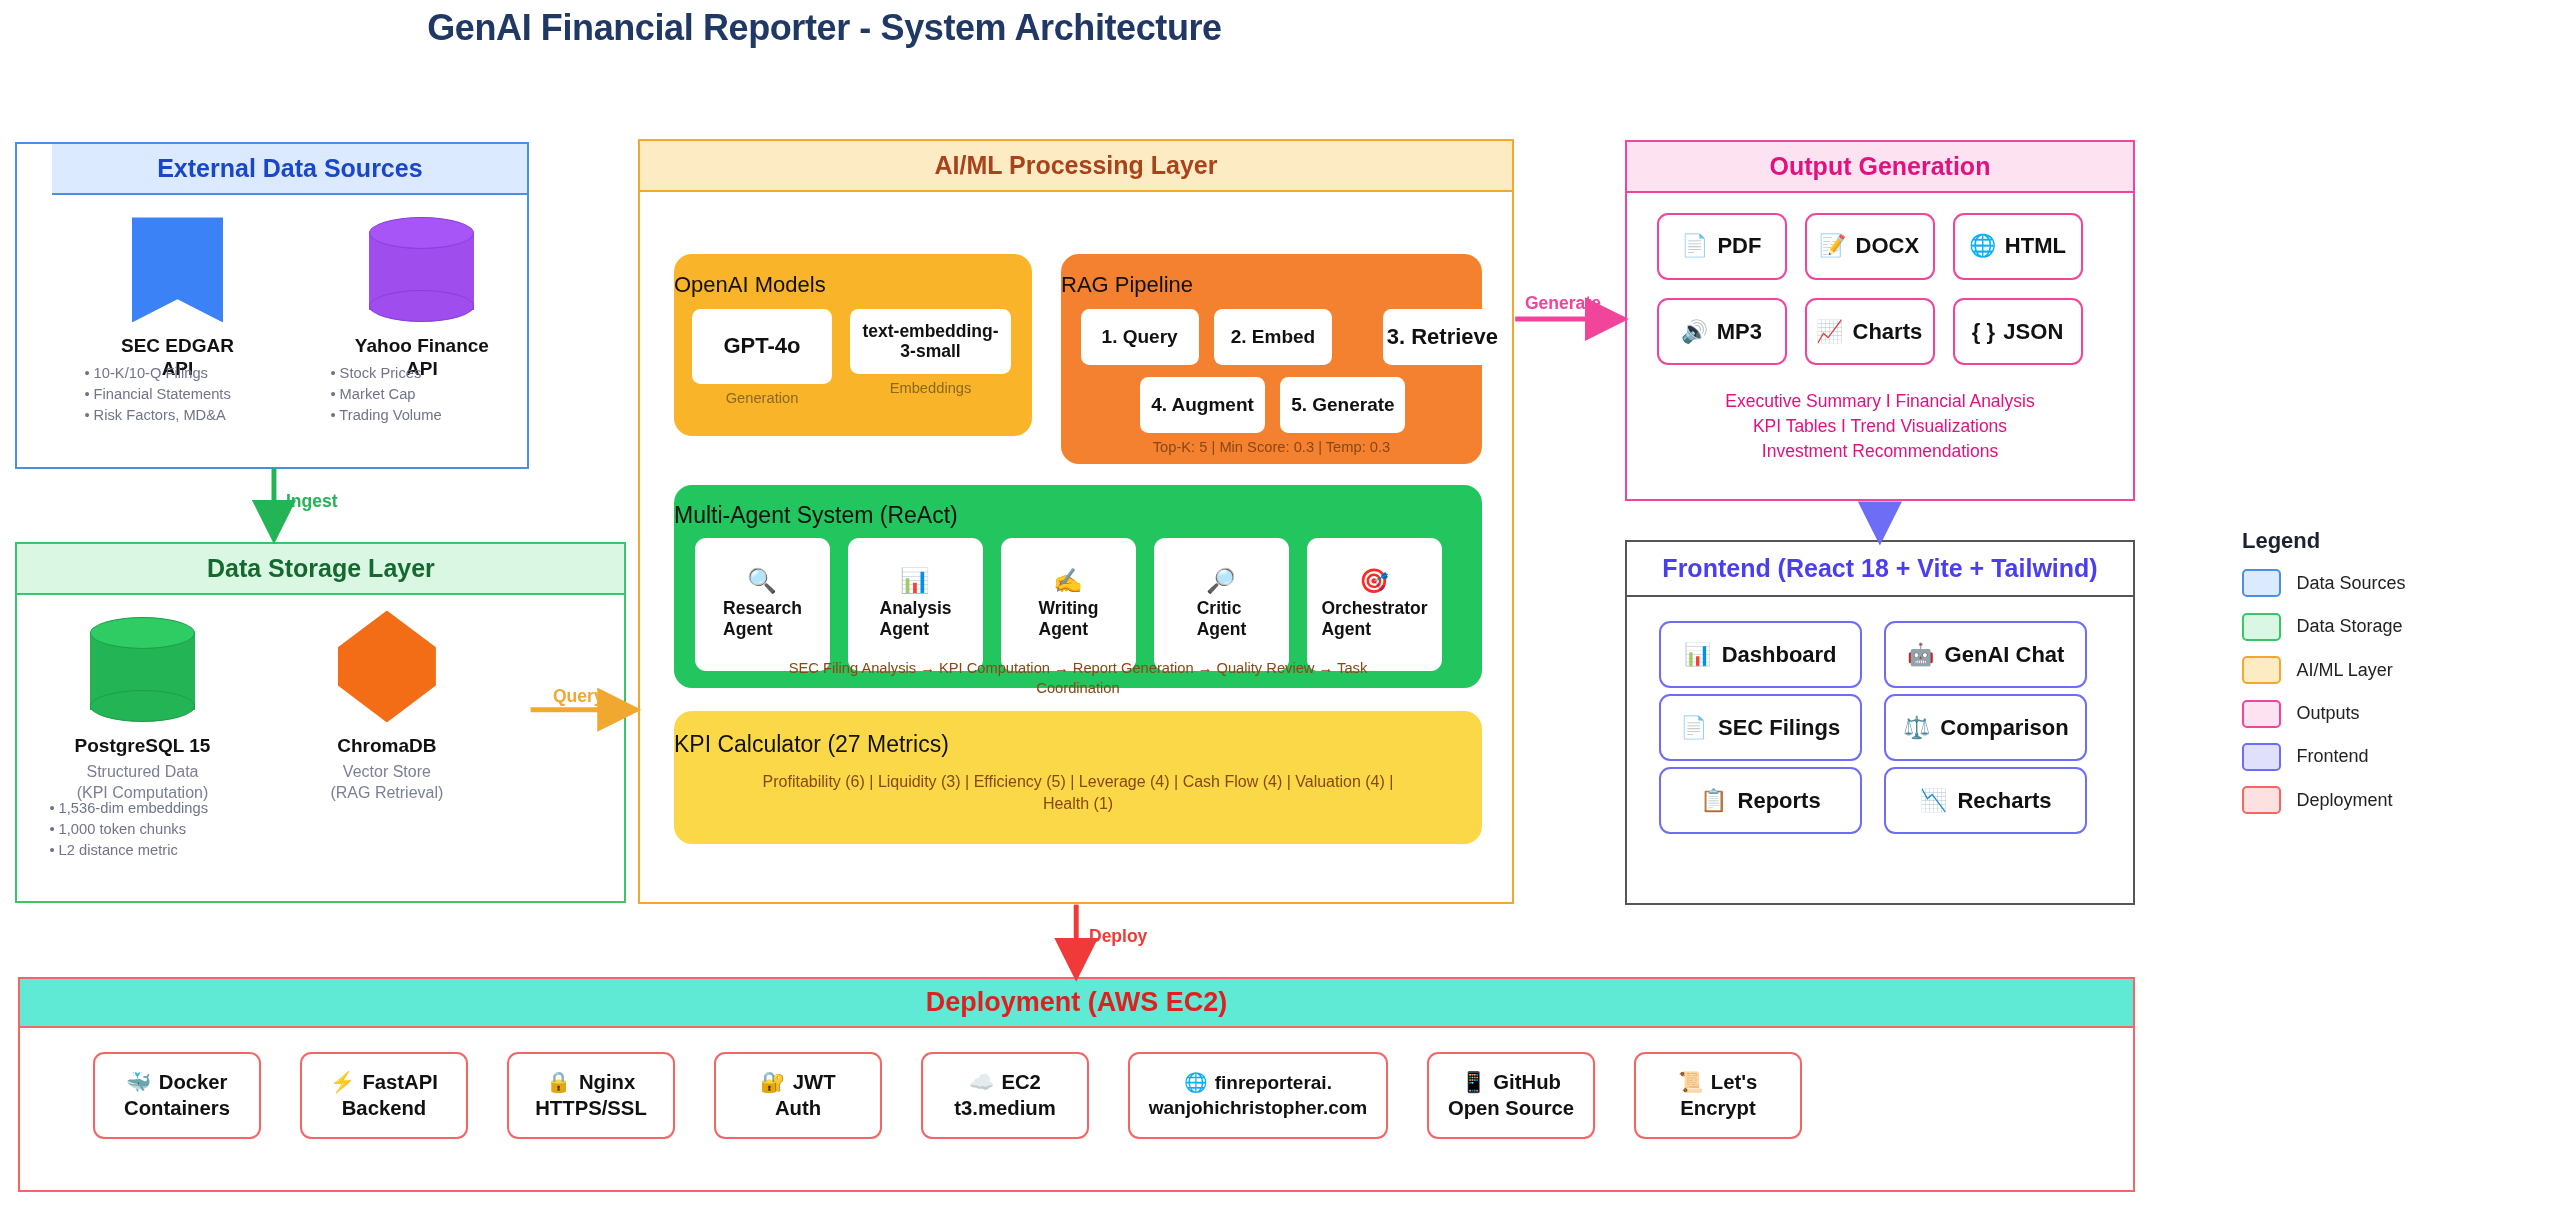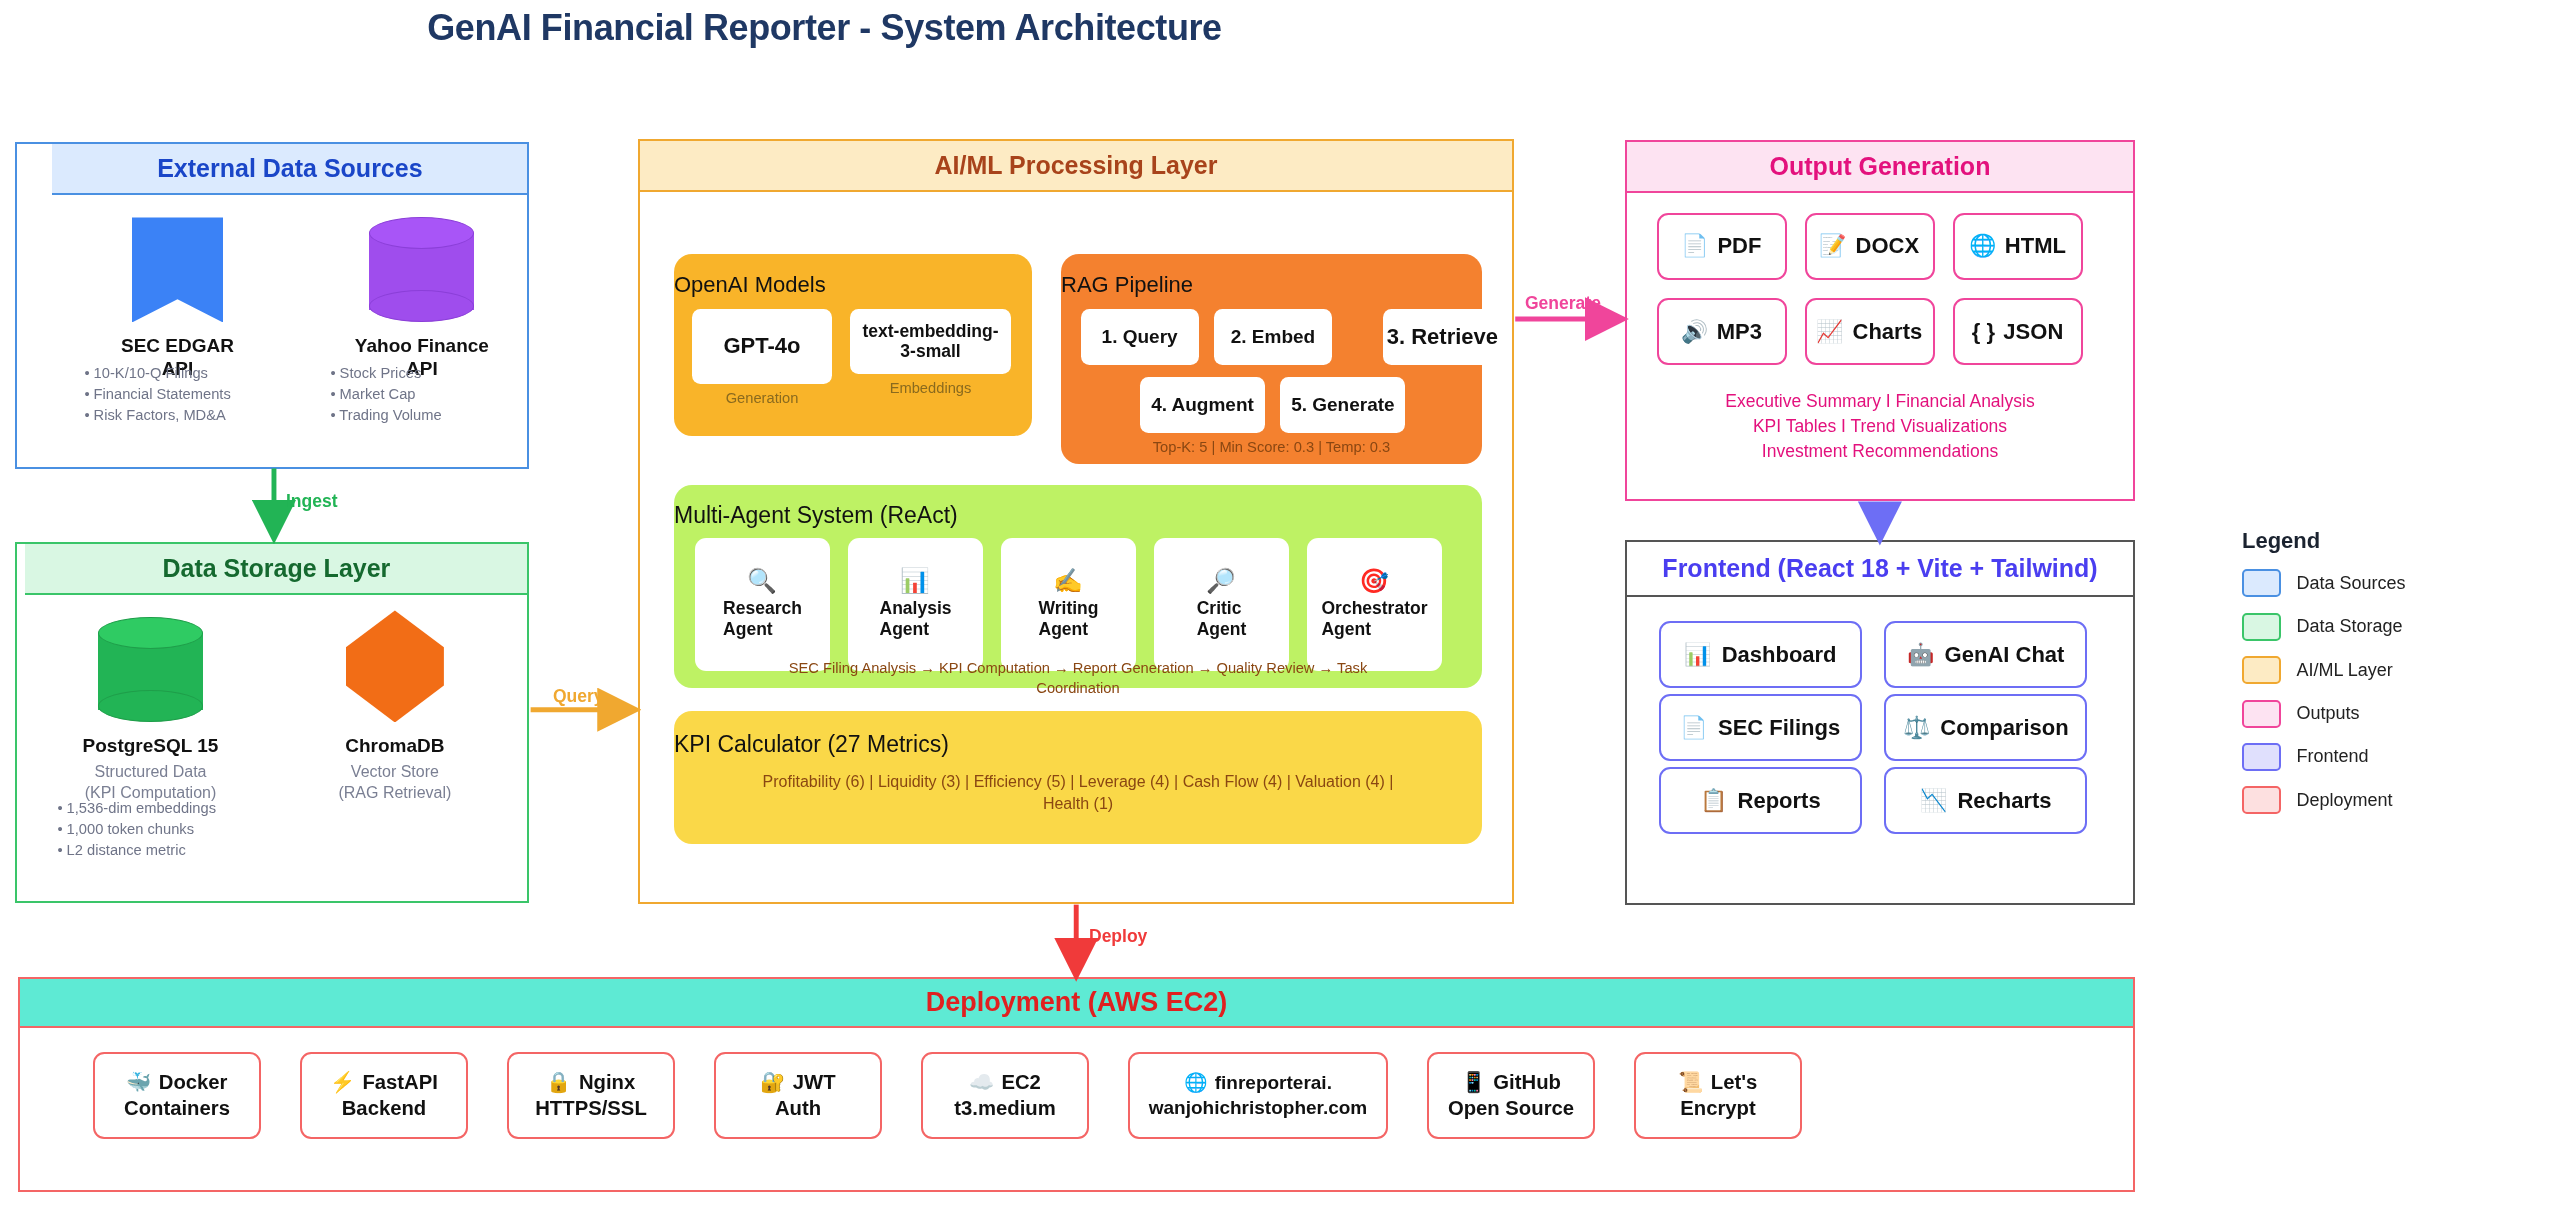--- a/index.html
+++ b/index.html
@@ -29,22 +29,22 @@
   }
   .panel-body { position: relative; width: 100%; }
 
   
   #ext-panel { left: 15.4px; top: 142px; width: 514px; height: 327px;
                border: 2.1px solid #4a90e2; padding-left: 35px; }
   #ext-panel .panel-hdr { height: 51px; background: #dbeafe;
       border-bottom: 2.1px solid #4a90e2; color: #1a46c8; font-size: 25px; }
 
   
-  #store-panel { left: 15.4px; top: 542px; width: 514px; height: 361px;
-                 border: 2.1px solid #3ac569; padding-left: 8px; }
+  #store-panel { left: 15.4px; top: 542px; width: 611px; height: 361px;
+                 border: 2.1px solid #3ac569; }
   #store-panel .panel-hdr { height: 51px; background: #d9f7e3;
       border-bottom: 2.1px solid #3ac569; color: #15692f; font-size: 25px; }
 
   
   #ai-panel { left: 638px; top: 139px; width: 876px; height: 765px;
               border: 2.1px solid #f0a830; }
   #ai-panel .panel-hdr { height: 51px; background: #fdebc4;
       border-bottom: 2.1px solid #f0a830; color: #a8431b; font-size: 25px; }
 
   
@@ -99,21 +99,21 @@
     background:#fff; border-radius:8.4px; display:flex;
     align-items:center; justify-content:center; text-align:center;
     font-weight:bold; color:#111; line-height:1.12;
   }
   .chip-cap { text-align:center; font-size:14.7px; color:#8a6a1e; margin-top:5.6px; }
   .sub-foot { position:absolute; width:100%; text-align:center;
               font-size:14.7px; color:#8a4712; line-height:1.35; }
 
   #openai-card { left:34px; top:62px; width:358px; height:182px; background:#f9b429; }
   #rag-card    { left:421px; top:62px; width:421px; height:210px; background:#f4812f; }
-  #agents-card { left:34px; top:293px; width:808px; height:203px; background:#bef264; }
+  #agents-card { left:34px; top:293px; width:808px; height:203px; background:#22c55e; }
   #kpi-card    { left:34px; top:519px; width:808px; height:133px; background:#fad848; }
 
   .agent-chip {
     background:#fff; border-radius:11.2px; width:135px; height:133px;
     display:flex; flex-direction:column; align-items:center; justify-content:center;
     gap:4.2px; font-size:17.5px; font-weight:bold; color:#111; line-height:1.2;
   }
   .agent-ico { font-size:24px; line-height:1; }
 
   

